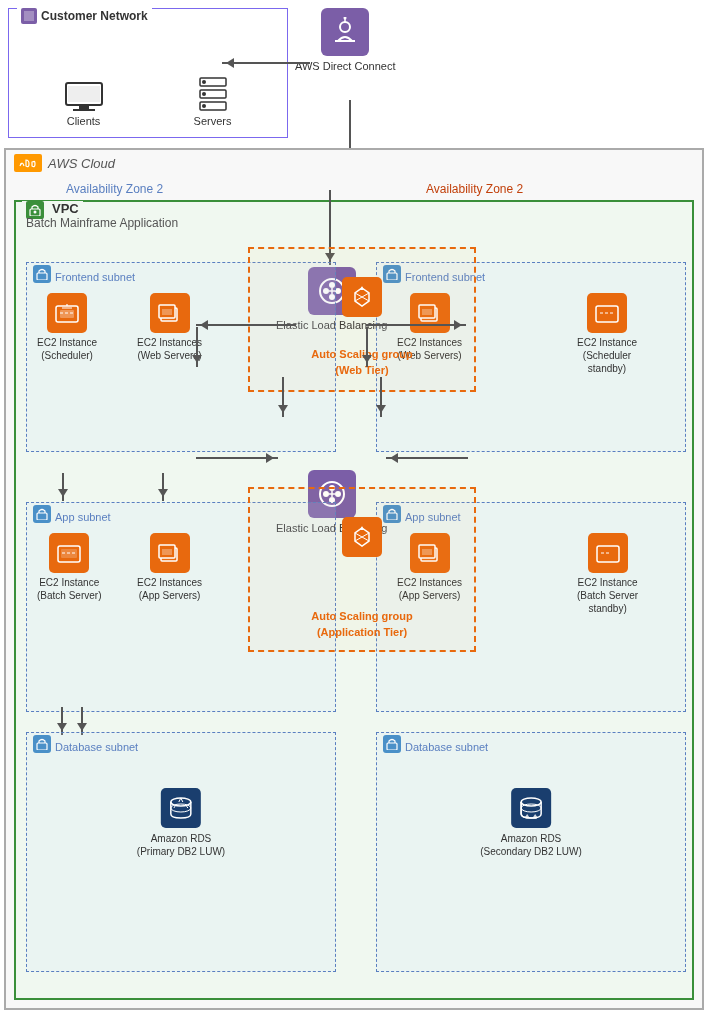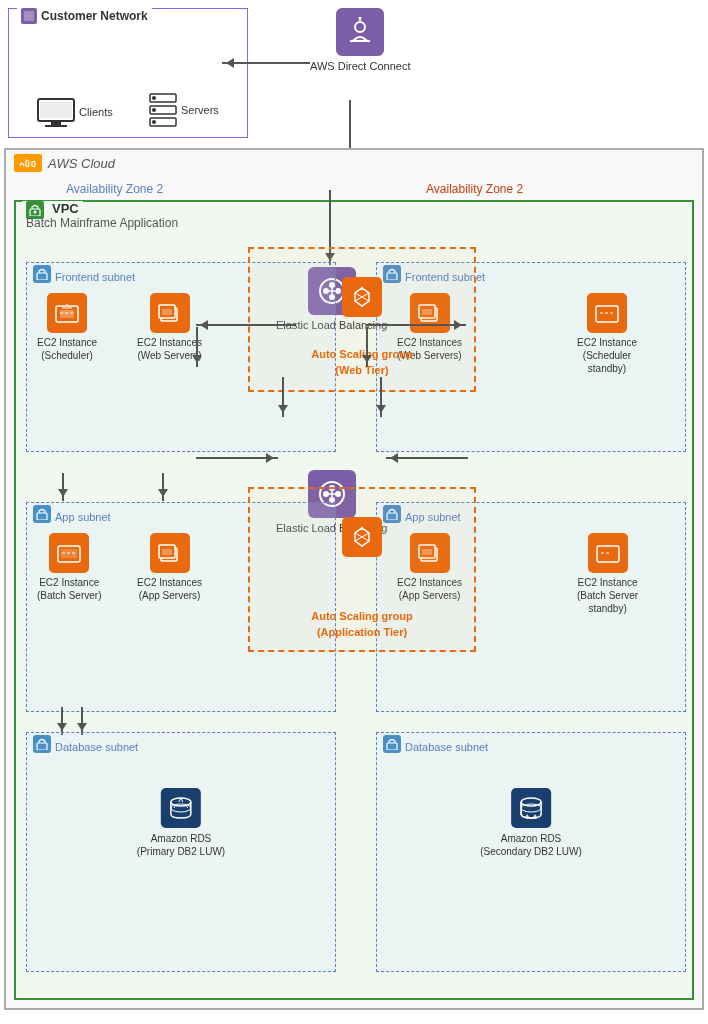--- a/index.html
+++ b/index.html
@@ -10,21 +10,21 @@
       font-family: Arial, sans-serif;
       font-size: 11px;
       overflow: hidden;
     }
 
     
     .customer-network-box {
       position: absolute;
       top: 8px;
       left: 8px;
-      width: 240px;
+      width: 280px;
       height: 130px;
       border: 1.5px solid #7b68ee;
       background: #fff;
     }
     .customer-network-title {
       position: absolute;
       top: -1px;
       left: 8px;
       background: #fff;
       padding: 0 4px;
@@ -47,42 +47,42 @@
 
     .cn-items {
       display: flex;
       align-items: flex-end;
       justify-content: space-around;
       padding: 30px 10px 10px 10px;
       height: 100%;
     }
     .cn-item {
       display: flex;
-      flex-direction: row;
+      flex-direction: column;
       align-items: center;
       gap: 4px;
     }
     .cn-item-label {
       font-size: 11px;
       color: #333;
       text-align: center;
     }
 
     
     .icon-box {
       display: flex;
       align-items: center;
       justify-content: center;
     }
 
     
     .aws-direct-connect {
       position: absolute;
       top: 8px;
-      left: 310px;
+      left: 295px;
       display: flex;
       flex-direction: column;
       align-items: center;
       gap: 4px;
     }
     .aws-direct-connect-label {
       font-size: 11px;
       color: #333;
       text-align: center;
     }

